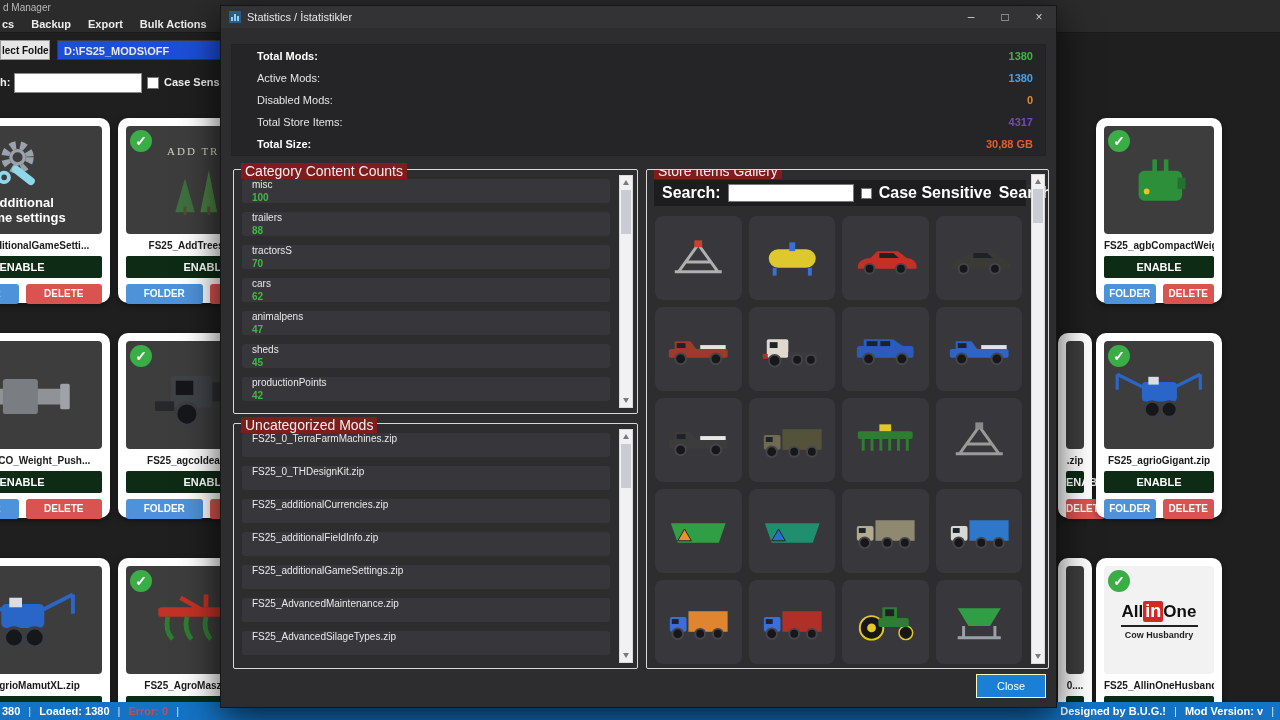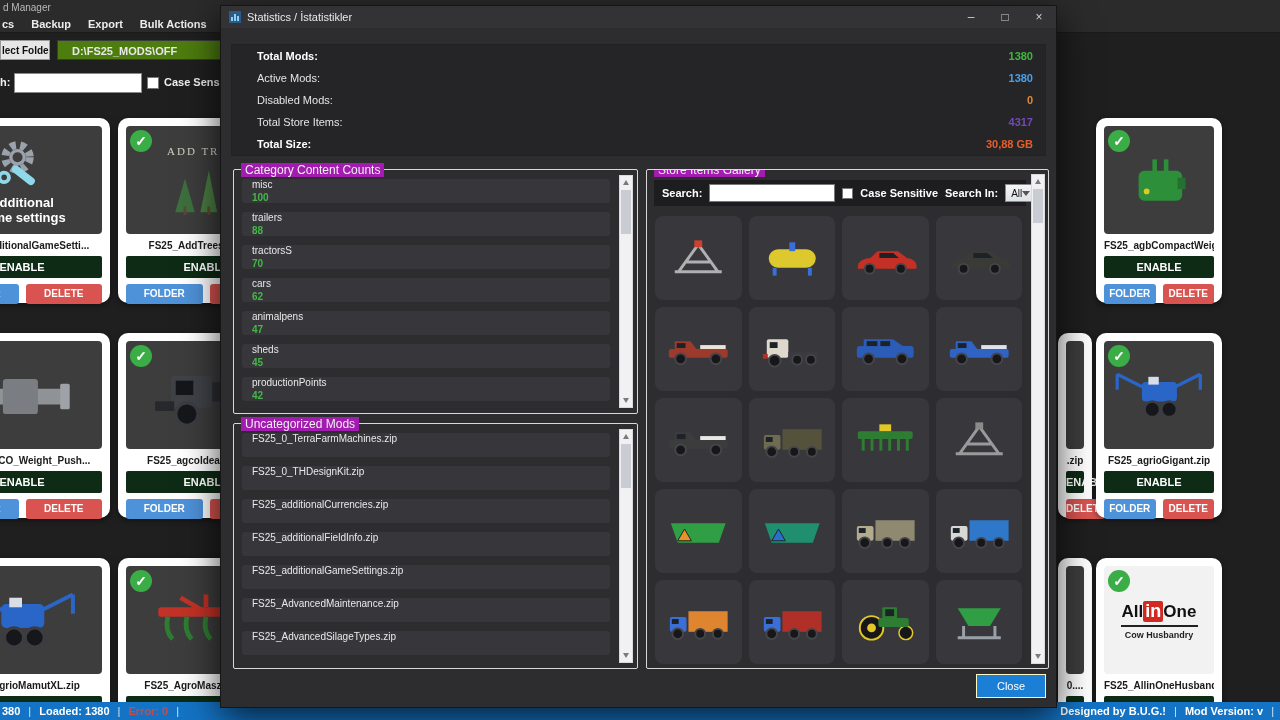--- a/index.html
+++ b/index.html
@@ -4,21 +4,21 @@
 <style>
   html,body{margin:0;padding:0;background:#141414;}
   *{box-sizing:border-box;font-family:"Liberation Sans",sans-serif;}
   #screen{position:relative;width:1280px;height:720px;overflow:hidden;background:#1f1f1f;}
 
   
   .app-titlebar{position:absolute;left:0;top:0;width:100%;height:16px;background:#2b2b2b;color:#b9b9b9;font-size:10px;line-height:16px;padding-left:3px;}
   .app-menubar{position:absolute;left:0;top:16px;width:100%;height:17px;background:#2b2b2b;display:flex;align-items:center;gap:17px;padding-left:2px;border-bottom:1px solid #1a1a1a;}
   .app-menubar span{color:#ececec;font-size:11px;font-weight:700;}
   .select-folder-btn{position:absolute;left:0;top:40px;width:50px;height:20px;background:#e6e6e6;color:#111;font-size:10px;font-weight:700;line-height:20px;text-align:left;padding-left:1px;white-space:nowrap;overflow:hidden;border:1px solid #9a9a9a;}
-  .folder-path{position:absolute;left:57px;top:40px;width:300px;height:20px;background:#4d7c0f;color:#e8e8e8;font-size:11px;font-weight:700;line-height:20px;padding-left:14px;border:1px solid #3a3a3a;white-space:nowrap;overflow:hidden;}
+  .folder-path{position:absolute;left:57px;top:40px;width:300px;height:20px;background:#1d4ed8;color:#e8e8e8;font-size:11px;font-weight:700;line-height:20px;padding-left:6px;border:1px solid #3a3a3a;white-space:nowrap;overflow:hidden;}
   .bg-search-label{position:absolute;left:0;top:76px;color:#f0f0f0;font-size:11px;font-weight:700;}
   .bg-search-input{position:absolute;left:14px;top:73px;width:128px;height:20px;background:#fff;border:1px solid #888;}
   .bg-cs-box{position:absolute;left:147px;top:77px;width:12px;height:12px;background:#fff;border:1px solid #777;}
   .bg-cs-label{position:absolute;left:164px;top:76px;color:#f0f0f0;font-size:11px;font-weight:700;}
 
   
   .mod-card{position:absolute;background:#fff;border-radius:10px;padding:8px;box-shadow:0 2px 6px rgba(0,0,0,.45);}
   .card-thumb{position:relative;height:108px;background:#3d3d3d;border-radius:4px;overflow:hidden;display:flex;flex-direction:column;align-items:center;justify-content:center;}
   .card-thumb.thumb-light{background:#f2f2f2;}
   .status-icon{position:absolute;left:12px;top:12px;width:22px;height:22px;border-radius:50%;color:#fff;font-size:14px;font-weight:700;line-height:22px;text-align:center;z-index:2;}
@@ -49,21 +49,21 @@
   .dlg-icon{width:12px;height:12px;margin:0 6px 0 8px;}
   .dlg-title{color:#e8e8e8;font-size:11px;flex:1;}
   .win-btn{width:34px;height:22px;color:#cfcfcf;font-size:12px;line-height:22px;text-align:center;}
   .stats-panel{position:absolute;left:10px;top:38px;width:815px;height:112px;background:#252527;border:1px solid #222;padding-left:13px;}
   .stat-row{display:flex;justify-content:space-between;align-items:center;height:22px;padding:0 12px;}
   .stat-label{color:#e4e4e4;font-size:11px;}
   .stat-label.b{font-weight:700;color:#fff;}
   .stat-value{font-size:11px;font-weight:700;}
 
   .grpbox{position:absolute;border:1px solid #d8d8d8;border-radius:2px;}
-  .grpbox .legend{position:absolute;top:-7px;left:7px;background:#a21caf;padding:0 4px;font-size:12px;color:#f0f0f0;z-index:3;}
+  .grpbox .legend{position:absolute;top:-7px;left:7px;background:#7f1d1d;padding:0 4px;font-size:14px;color:#f0f0f0;z-index:3;}
   #category-box{left:12px;top:163px;width:405px;height:245px;}
   #uncat-box{left:12px;top:417px;width:405px;height:246px;}
   #gallery-box{left:425px;top:163px;width:403px;height:500px;overflow:hidden;}
 
   .rowlist{position:absolute;left:8px;top:9px;right:27px;bottom:4px;overflow:hidden;}
   .list-row{height:24px;margin-bottom:9px;background:#37373b;border-radius:3px;display:flex;align-items:flex-start;justify-content:space-between;padding:0 10px;flex-direction:column;}
   .list-row .row-name{color:#e8e8e8;font-size:10px;}
   .list-row .row-count{color:#45b649;font-size:10px;font-weight:700;}
 
   .vscroll{position:absolute;width:14px;background:#f1f1f3;border:1px solid #dadada;}
@@ -71,21 +71,21 @@
   .gal-sb{right:3px;top:4px;bottom:4px;}
   .sb-arrow{position:absolute;left:0;width:12px;height:13px;}
   .sb-arrow.up{top:0;}
   .sb-arrow.down{bottom:0;}
   .sb-arrow.up::after,.sb-arrow.down::after{content:"";position:absolute;left:3px;}
   .sb-arrow.up::after{top:4px;border-left:3px solid transparent;border-right:3px solid transparent;border-bottom:5px solid #7a7a7a;}
   .sb-arrow.down::after{bottom:4px;border-left:3px solid transparent;border-right:3px solid transparent;border-top:5px solid #7a7a7a;}
   .sb-thumb{position:absolute;left:1px;right:1px;top:14px;height:44px;background:#c9ccd2;}
 
   .gal-band{position:absolute;left:7px;right:22px;top:10px;height:26px;background:#1d1d1f;display:flex;align-items:center;gap:7px;padding:0 8px;}
-  .gal-band .lbl{color:#fff;font-size:11px;font-weight:700;white-space:nowrap;}
+  .gal-band .lbl{color:#fff;font-size:16px;font-weight:700;white-space:nowrap;}
   .gal-search-input{width:126px;height:18px;background:#fff;border:1px solid #777;}
   .gal-cs-box{width:11px;height:11px;background:#fff;border:1px solid #777;flex:none;}
   .dd{width:86px;height:18px;background:linear-gradient(#f4f5f7,#dfe2e6);border:1px solid #8a8a8a;display:flex;align-items:center;justify-content:space-between;padding:0 5px;}
   .dd .dd-val{font-size:10px;color:#111;}
   .dd .dd-chev{width:0;height:0;border-left:4px solid transparent;border-right:4px solid transparent;border-top:5px solid #555;}
 
   #gallery-grid{position:absolute;left:8px;top:46px;right:26px;height:458px;display:grid;grid-template-columns:repeat(4,1fr);grid-auto-rows:84px;gap:7px;overflow:hidden;}
   .tile{background:#38383c;border-radius:8px;padding:8px;display:flex;align-items:center;justify-content:center;}
   .tile svg{width:100%;height:100%;}
 

